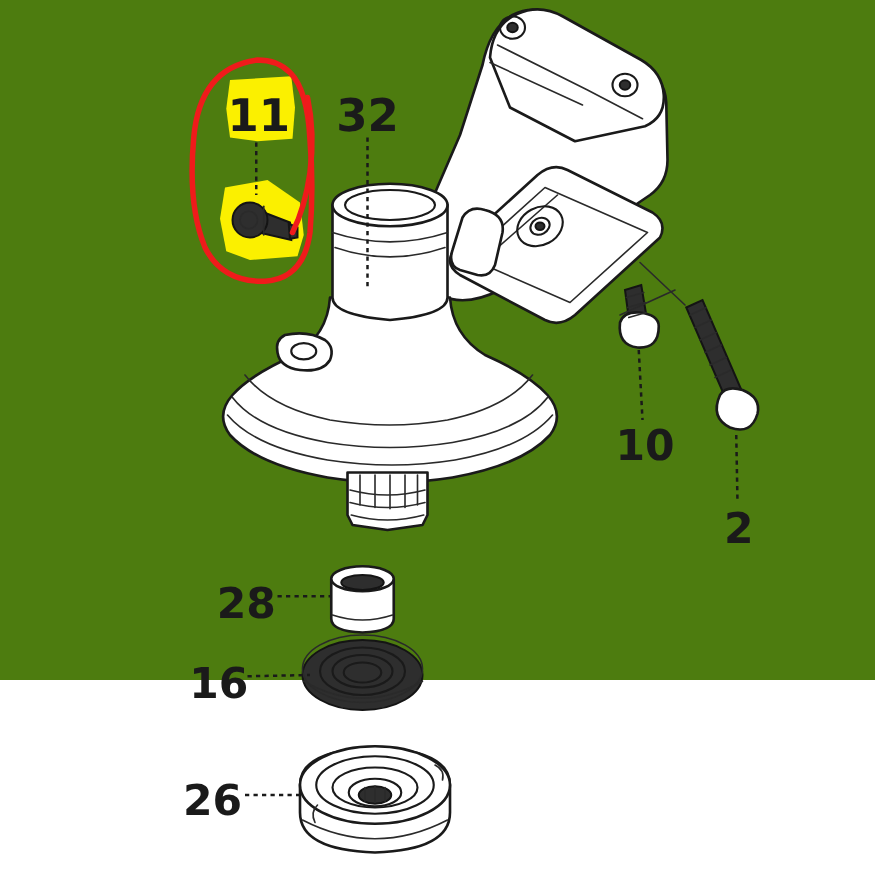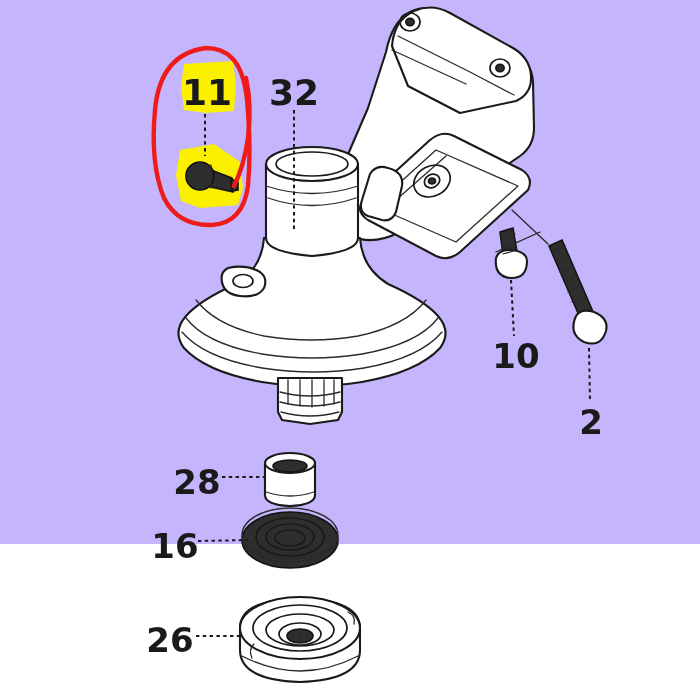--- a/index.html
+++ b/index.html
@@ -10,21 +10,21 @@
   body {
     width: 700px;
     height: 700px;
     overflow: hidden;
     font-family: "Liberation Sans", sans-serif;
   }
   #diagram-root {
     position: relative;
     width: 700px;
     height: 544px;
-    background: #c4b5fd;
+    background: #4d7c0f;
     text-decoration: underline;
   }
   #parts-svg {
     position: absolute;
     left: 0;
     top: 0;
     width: 700px;
     height: 700px;
     display: block;
   }

